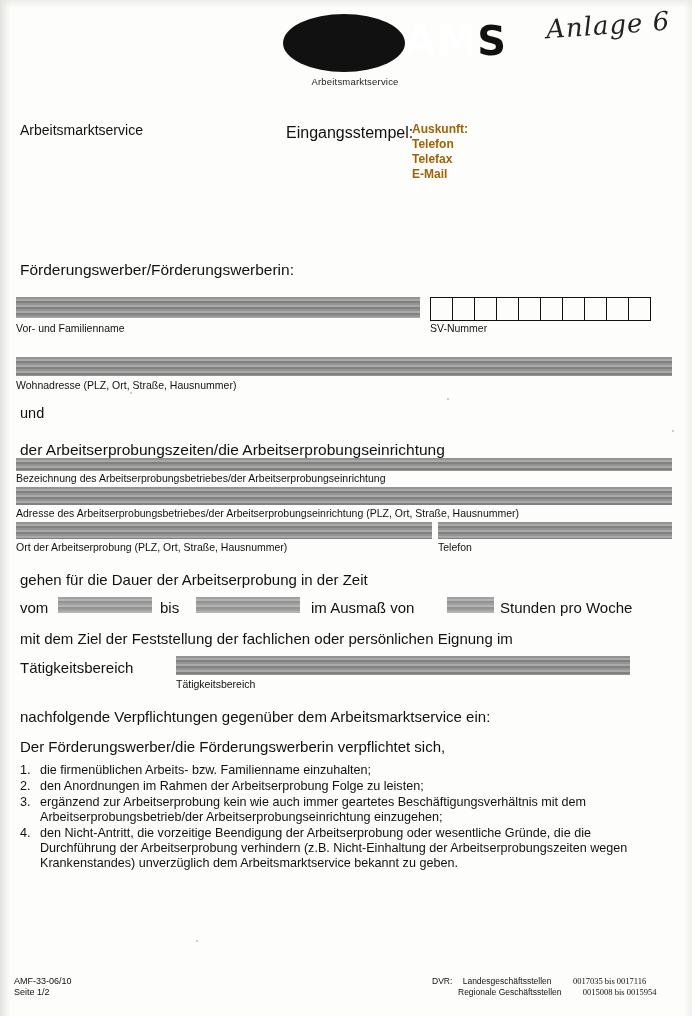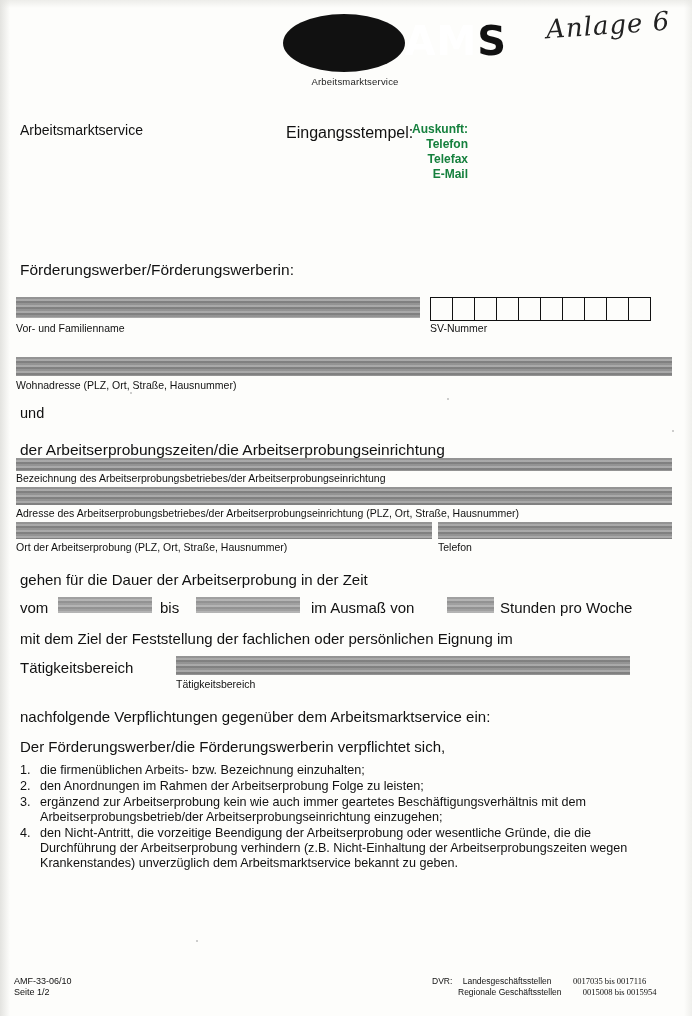--- a/index.html
+++ b/index.html
@@ -106,22 +106,21 @@
     font-size: 16px;
     color: #111;
   }
   .contact-block {
     position: absolute;
     left: 412px;
     top: 122px;
     font-size: 12px;
     line-height: 15px;
     font-weight: bold;
-    color: #15803d;
-    text-align: right;
+    color: #a16207;
   }
 
   .doc-title {
     position: absolute;
     left: 0;
     right: 0;
     top: 198px;
     text-align: center;
     font-family: "DejaVu Sans", sans-serif;
     font-size: 23px;
@@ -303,21 +302,21 @@
   <div class="line" style="left:20px; top:659px; font-size:15px;">Tätigkeitsbereich</div>
   <div class="redaction" style="left:176px; top:656px; width:454px; height:19px;"></div>
   <div class="small-label" style="left:176px; top:678px;">Tätigkeitsbereich</div>
 
   <div class="line" style="left:20px; top:738px; font-size:15px;">Der Förderungswerber/die Förderungswerberin verpflichtet sich,</div>
   <div class="line" style="left:20px; top:708px; font-size:15px;">nachfolgende Verpflichtungen gegenüber dem Arbeitsmarktservice ein:</div>
 
   <div class="obligations">
     <div class="item">
       <div class="num">1.</div>
-      <div class="txt">die firmenüblichen Arbeits- bzw. Bezeichnung einzuhalten;</div>
+      <div class="txt">die firmenüblichen Arbeits- bzw. Familienname einzuhalten;</div>
     </div>
     <div class="item">
       <div class="num">2.</div>
       <div class="txt">den Anordnungen im Rahmen der Arbeitserprobung Folge zu leisten;</div>
     </div>
     <div class="item">
       <div class="num">3.</div>
       <div class="txt">ergänzend zur Arbeitserprobung kein wie auch immer geartetes Beschäftigungsverhältnis mit dem Arbeitserprobungsbetrieb/der Arbeitserprobungseinrichtung einzugehen;</div>
     </div>
     <div class="item">

